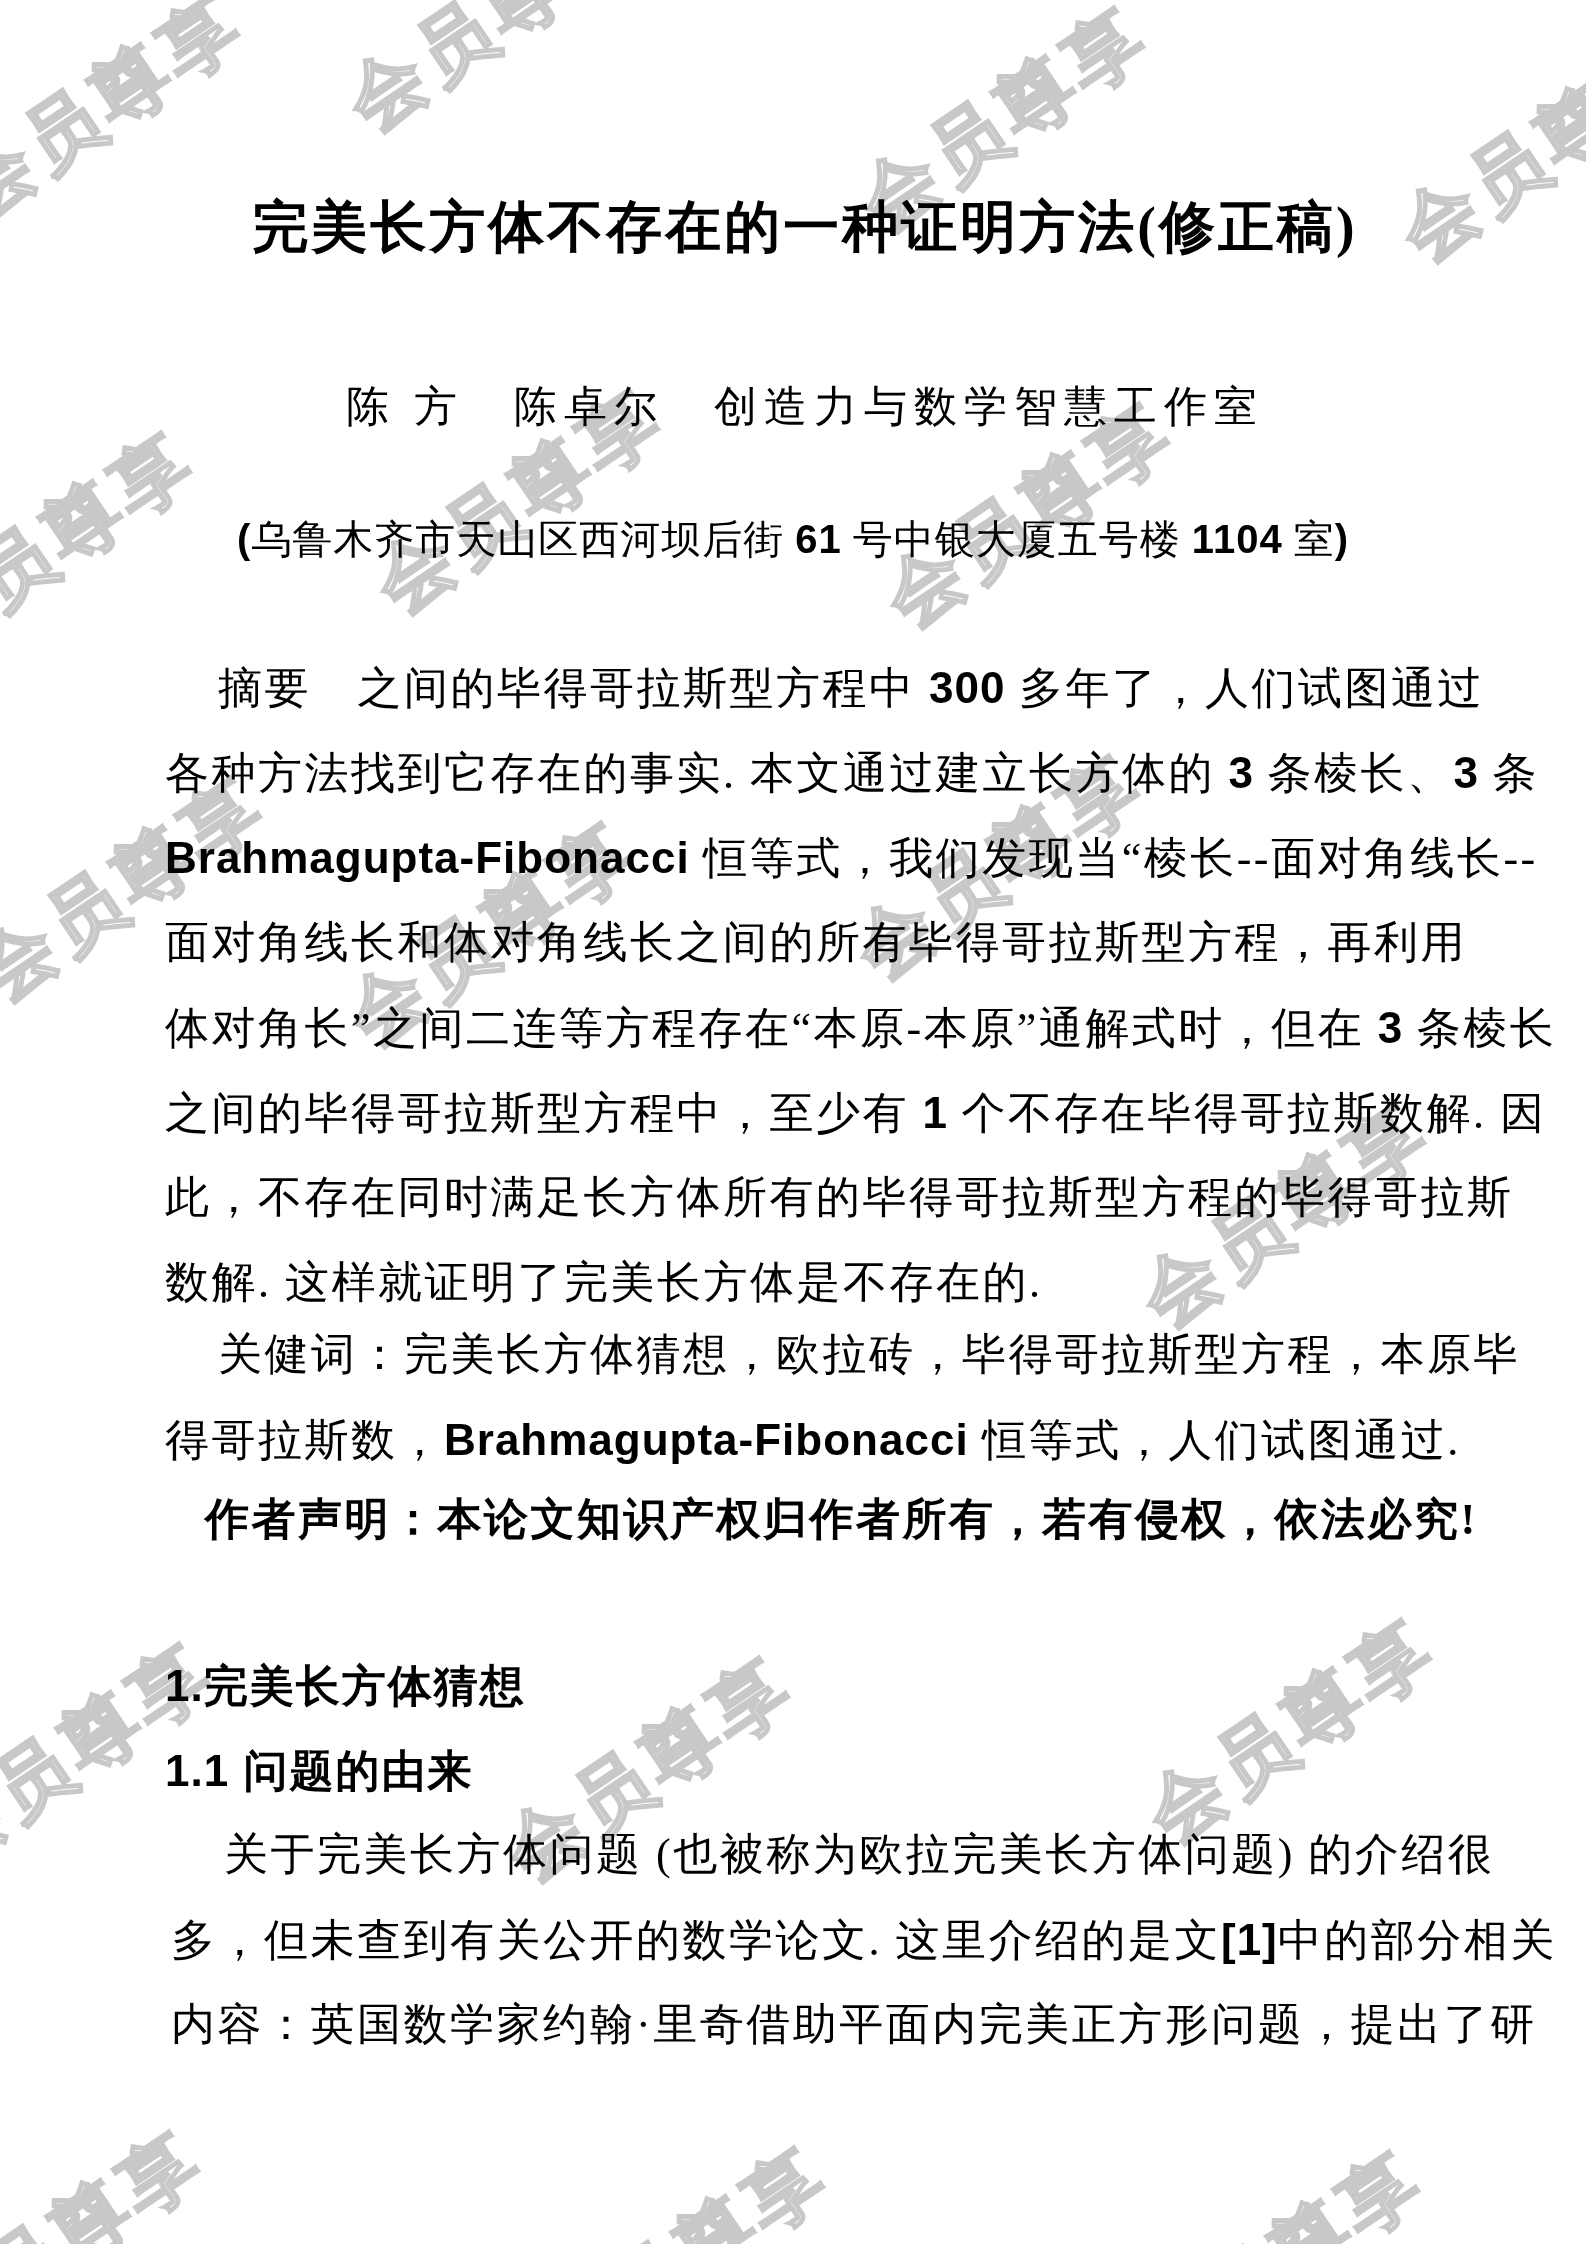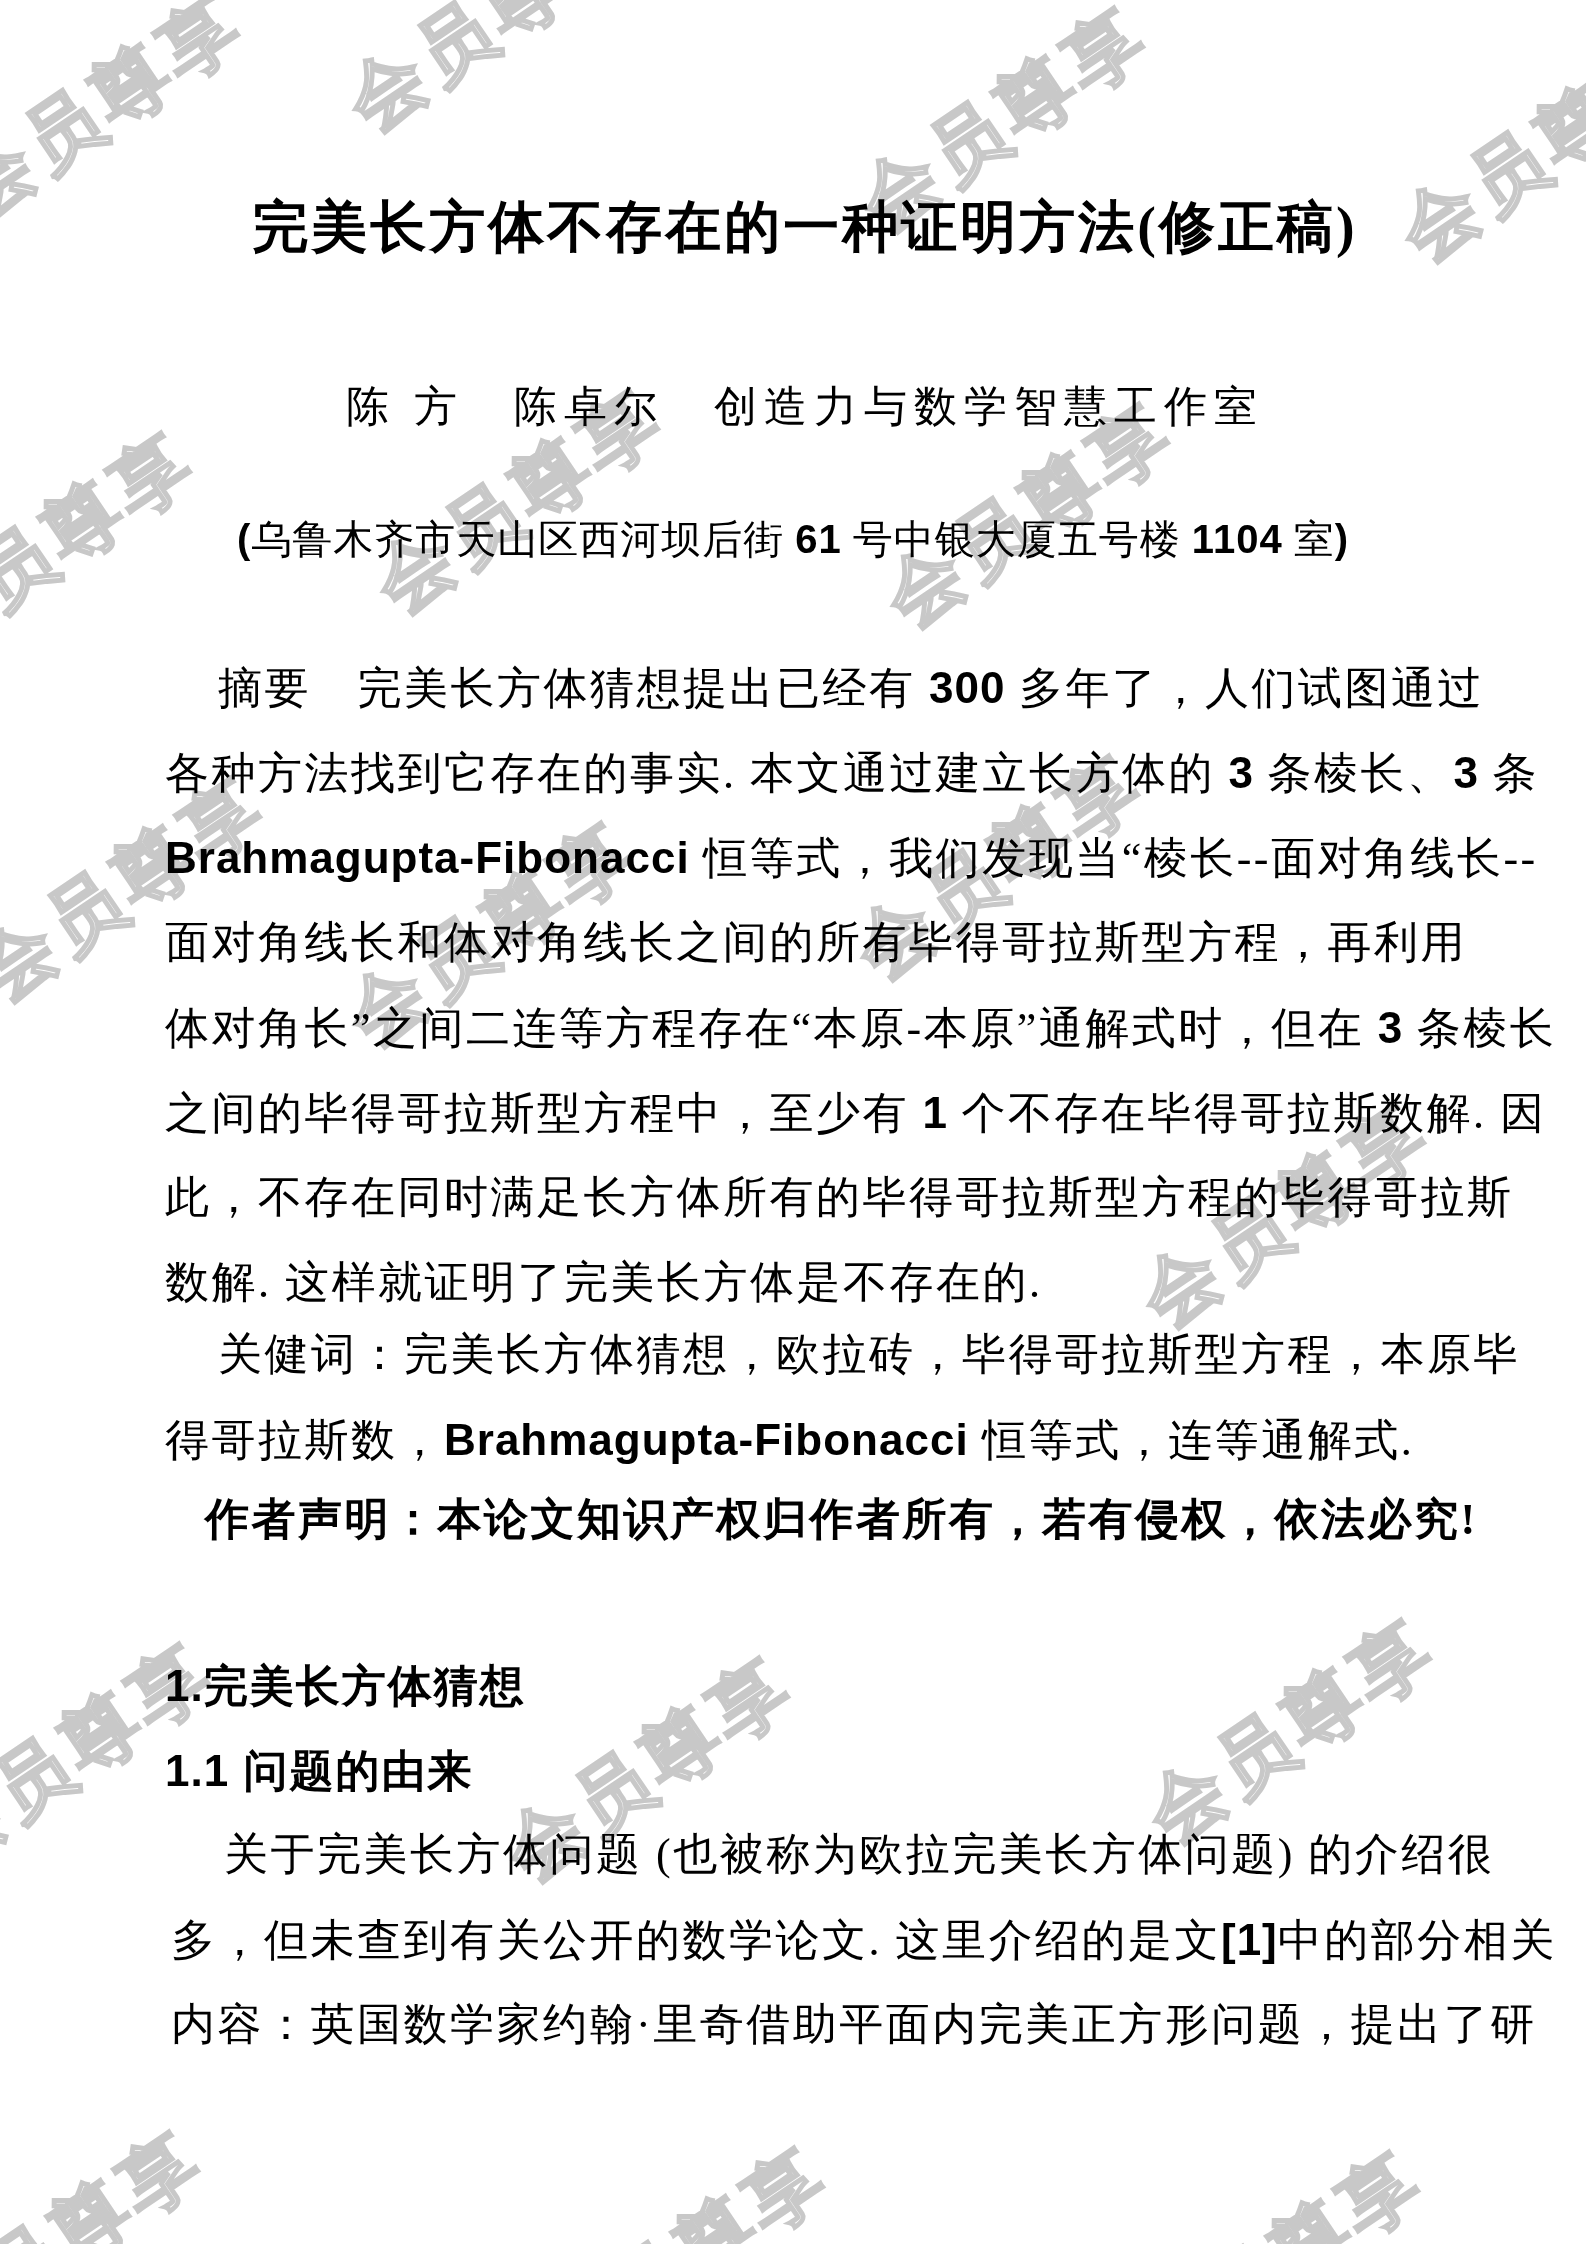--- a/index.html
+++ b/index.html
@@ -67,33 +67,33 @@
     <div class="wm" style="left: 685px; top: 2260px;">会员尊享</div>
     <div class="wm" style="left: 1280px; top: 2264px;">会员尊享</div>
   </div>
 
 <div id="doc">
   <div class="title">完美长方体不存在的一种证明方法(修正稿)</div>
   <div class="authors">陈 方　陈卓尔　创造力与数学智慧工作室</div>
   <div class="affil"><span class="bs">(</span><span>乌鲁木齐市天山区西河坝后街 </span><span class="bs">61</span><span> 号中银大厦五号楼 </span><span class="bs">1104</span><span> 室</span><span class="bs">)</span></div>
 
   <div class="block abstract">
-      <div class="line indent"><span>摘要　完美长方体猜想提出已经有 </span><span class="bs">300</span><span> 多年了，人们试图通过</span></div>
+      <div class="line indent"><span>摘要　之间的毕得哥拉斯型方程中 </span><span class="bs">300</span><span> 多年了，人们试图通过</span></div>
       <div class="line"><span>各种方法找到它存在的事实. 本文通过建立长方体的 </span><span class="bs">3</span><span> 条棱长、</span><span class="bs">3</span><span> 条</span></div>
       <div class="line"><span class="bs">Brahmagupta-Fibonacci</span><span> 恒等式，我们发现当“棱长--面对角线长--</span></div>
       <div class="line"><span>面对角线长和体对角线长之间的所有毕得哥拉斯型方程，再利用</span></div>
       <div class="line"><span>体对角长”之间二连等方程存在“本原-本原”通解式时，但在 </span><span class="bs">3</span><span> 条棱长</span></div>
       <div class="line"><span>之间的毕得哥拉斯型方程中，至少有 </span><span class="bs">1</span><span> 个不存在毕得哥拉斯数解. 因</span></div>
       <div class="line"><span>此，不存在同时满足长方体所有的毕得哥拉斯型方程的毕得哥拉斯</span></div>
       <div class="line"><span>数解. 这样就证明了完美长方体是不存在的.</span></div>
     </div>
 
   <div class="block kw">
       <div class="line indent"><span>关健词：完美长方体猜想，欧拉砖，毕得哥拉斯型方程，本原毕</span></div>
-      <div class="line"><span>得哥拉斯数，</span><span class="bs">Brahmagupta-Fibonacci</span><span> 恒等式，连等通解式.</span></div>
+      <div class="line"><span>得哥拉斯数，</span><span class="bs">Brahmagupta-Fibonacci</span><span> 恒等式，人们试图通过.</span></div>
     </div>
 
   <div class="block decl line"><span>作者声明：本论文知识产权归作者所有，若有侵权，依法必究!</span></div>
 
   <div class="block h1 line"><span class="bs">1.</span><span>完美长方体猜想</span></div>
   <div class="block h2 line"><span class="bs">1.1</span><span> 问题的由来</span></div>
 
   <div class="block para">
       <div class="line indent"><span>关于完美长方体问题 (也被称为欧拉完美长方体问题) 的介绍很</span></div>
       <div class="line"><span>多，但未查到有关公开的数学论文. 这里介绍的是文</span><span class="bs">[1]</span><span>中的部分相关</span></div>

